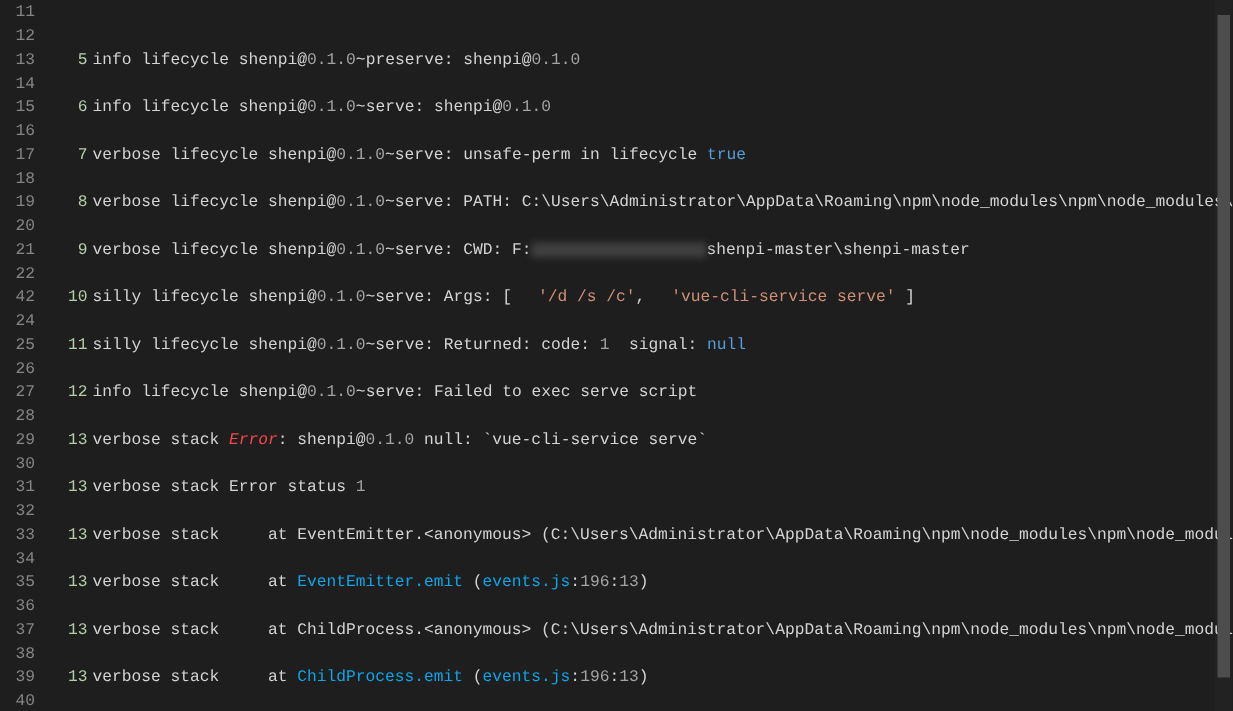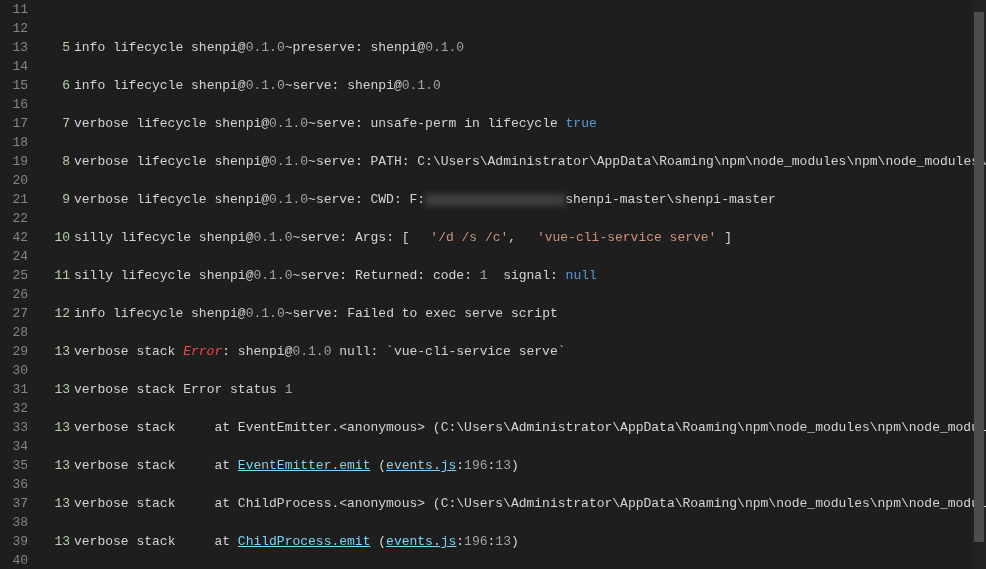--- a/index.html
+++ b/index.html
@@ -29,21 +29,21 @@
   .content {
     flex: 1;
     white-space: pre;
     overflow: hidden;
     position: relative;
   }
   .content .row { height: 19px; }
   .num1 { color: #a3a3a3; }
   .str { color: #ce9178; margin-left: 13px; }
   .kw { color: #569cd6; }
-  .link { color: #7dd3fc; text-decoration: underline; }
+  .link { color: #0ea5e9; }
   .err { color: #f44747; font-style: italic; }
   .log-idx { color: #b5cea8; display:inline-block; width: 20px; text-align: right; margin-right: 4px;}
   .redact {
     display: inline-block;
     background: #404040;
     vertical-align: middle;
     filter: blur(3px);
   }
   .scrollbar {
     position: absolute;

